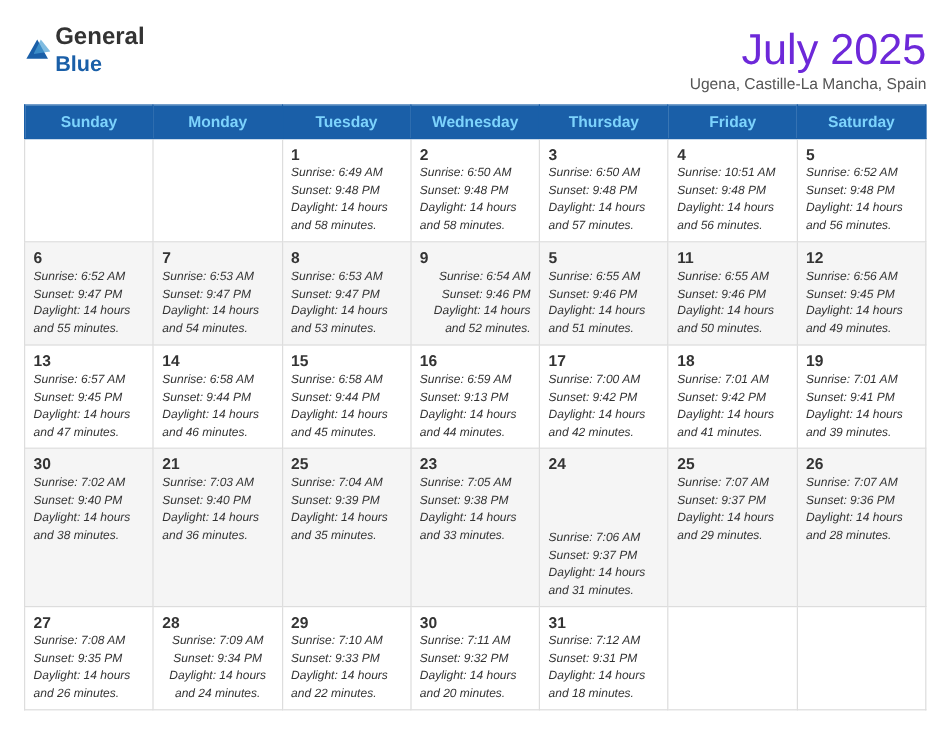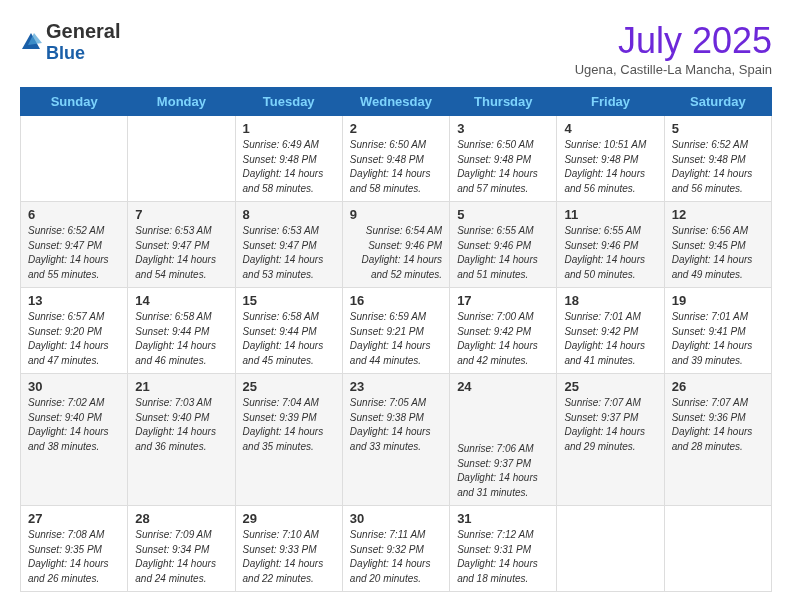--- a/index.html
+++ b/index.html
@@ -197,39 +197,39 @@
           <span class="day-number">12</span>
           <div class="day-info" style="white-space: pre-line;">Sunrise: 6:56 AM
 Sunset: 9:45 PM
 Daylight: 14 hours and 49 minutes.</div>
         </td>
       </tr>
       <tr>
         <td>
           <span class="day-number">13</span>
           <div class="day-info" style="white-space: pre-line;">Sunrise: 6:57 AM
-Sunset: 9:20 PM
+Sunset: 9:45 PM
 Daylight: 14 hours and 47 minutes.</div>
         </td>
         <td>
           <span class="day-number">14</span>
           <div class="day-info" style="white-space: pre-line;">Sunrise: 6:58 AM
 Sunset: 9:44 PM
 Daylight: 14 hours and 46 minutes.</div>
         </td>
         <td>
           <span class="day-number">15</span>
           <div class="day-info" style="white-space: pre-line;">Sunrise: 6:58 AM
 Sunset: 9:44 PM
 Daylight: 14 hours and 45 minutes.</div>
         </td>
         <td>
           <span class="day-number">16</span>
           <div class="day-info" style="white-space: pre-line;">Sunrise: 6:59 AM
-Sunset: 9:21 PM
+Sunset: 9:13 PM
 Daylight: 14 hours and 44 minutes.</div>
         </td>
         <td>
           <span class="day-number">17</span>
           <div class="day-info" style="white-space: pre-line;">Sunrise: 7:00 AM
 Sunset: 9:42 PM
 Daylight: 14 hours and 42 minutes.</div>
         </td>
         <td>
           <span class="day-number">18</span>
@@ -290,21 +290,21 @@
       </tr>
       <tr>
         <td>
           <span class="day-number">27</span>
           <div class="day-info" style="white-space: pre-line;">Sunrise: 7:08 AM
 Sunset: 9:35 PM
 Daylight: 14 hours and 26 minutes.</div>
         </td>
         <td>
           <span class="day-number">28</span>
-          <div class="day-info" style="white-space: pre-line;">Sunrise: 7:09 AM
+          <div class="day-info" style="white-space: pre-line; text-align: center;">Sunrise: 7:09 AM
 Sunset: 9:34 PM
 Daylight: 14 hours and 24 minutes.</div>
         </td>
         <td>
           <span class="day-number">29</span>
           <div class="day-info" style="white-space: pre-line;">Sunrise: 7:10 AM
 Sunset: 9:33 PM
 Daylight: 14 hours and 22 minutes.</div>
         </td>
         <td>

